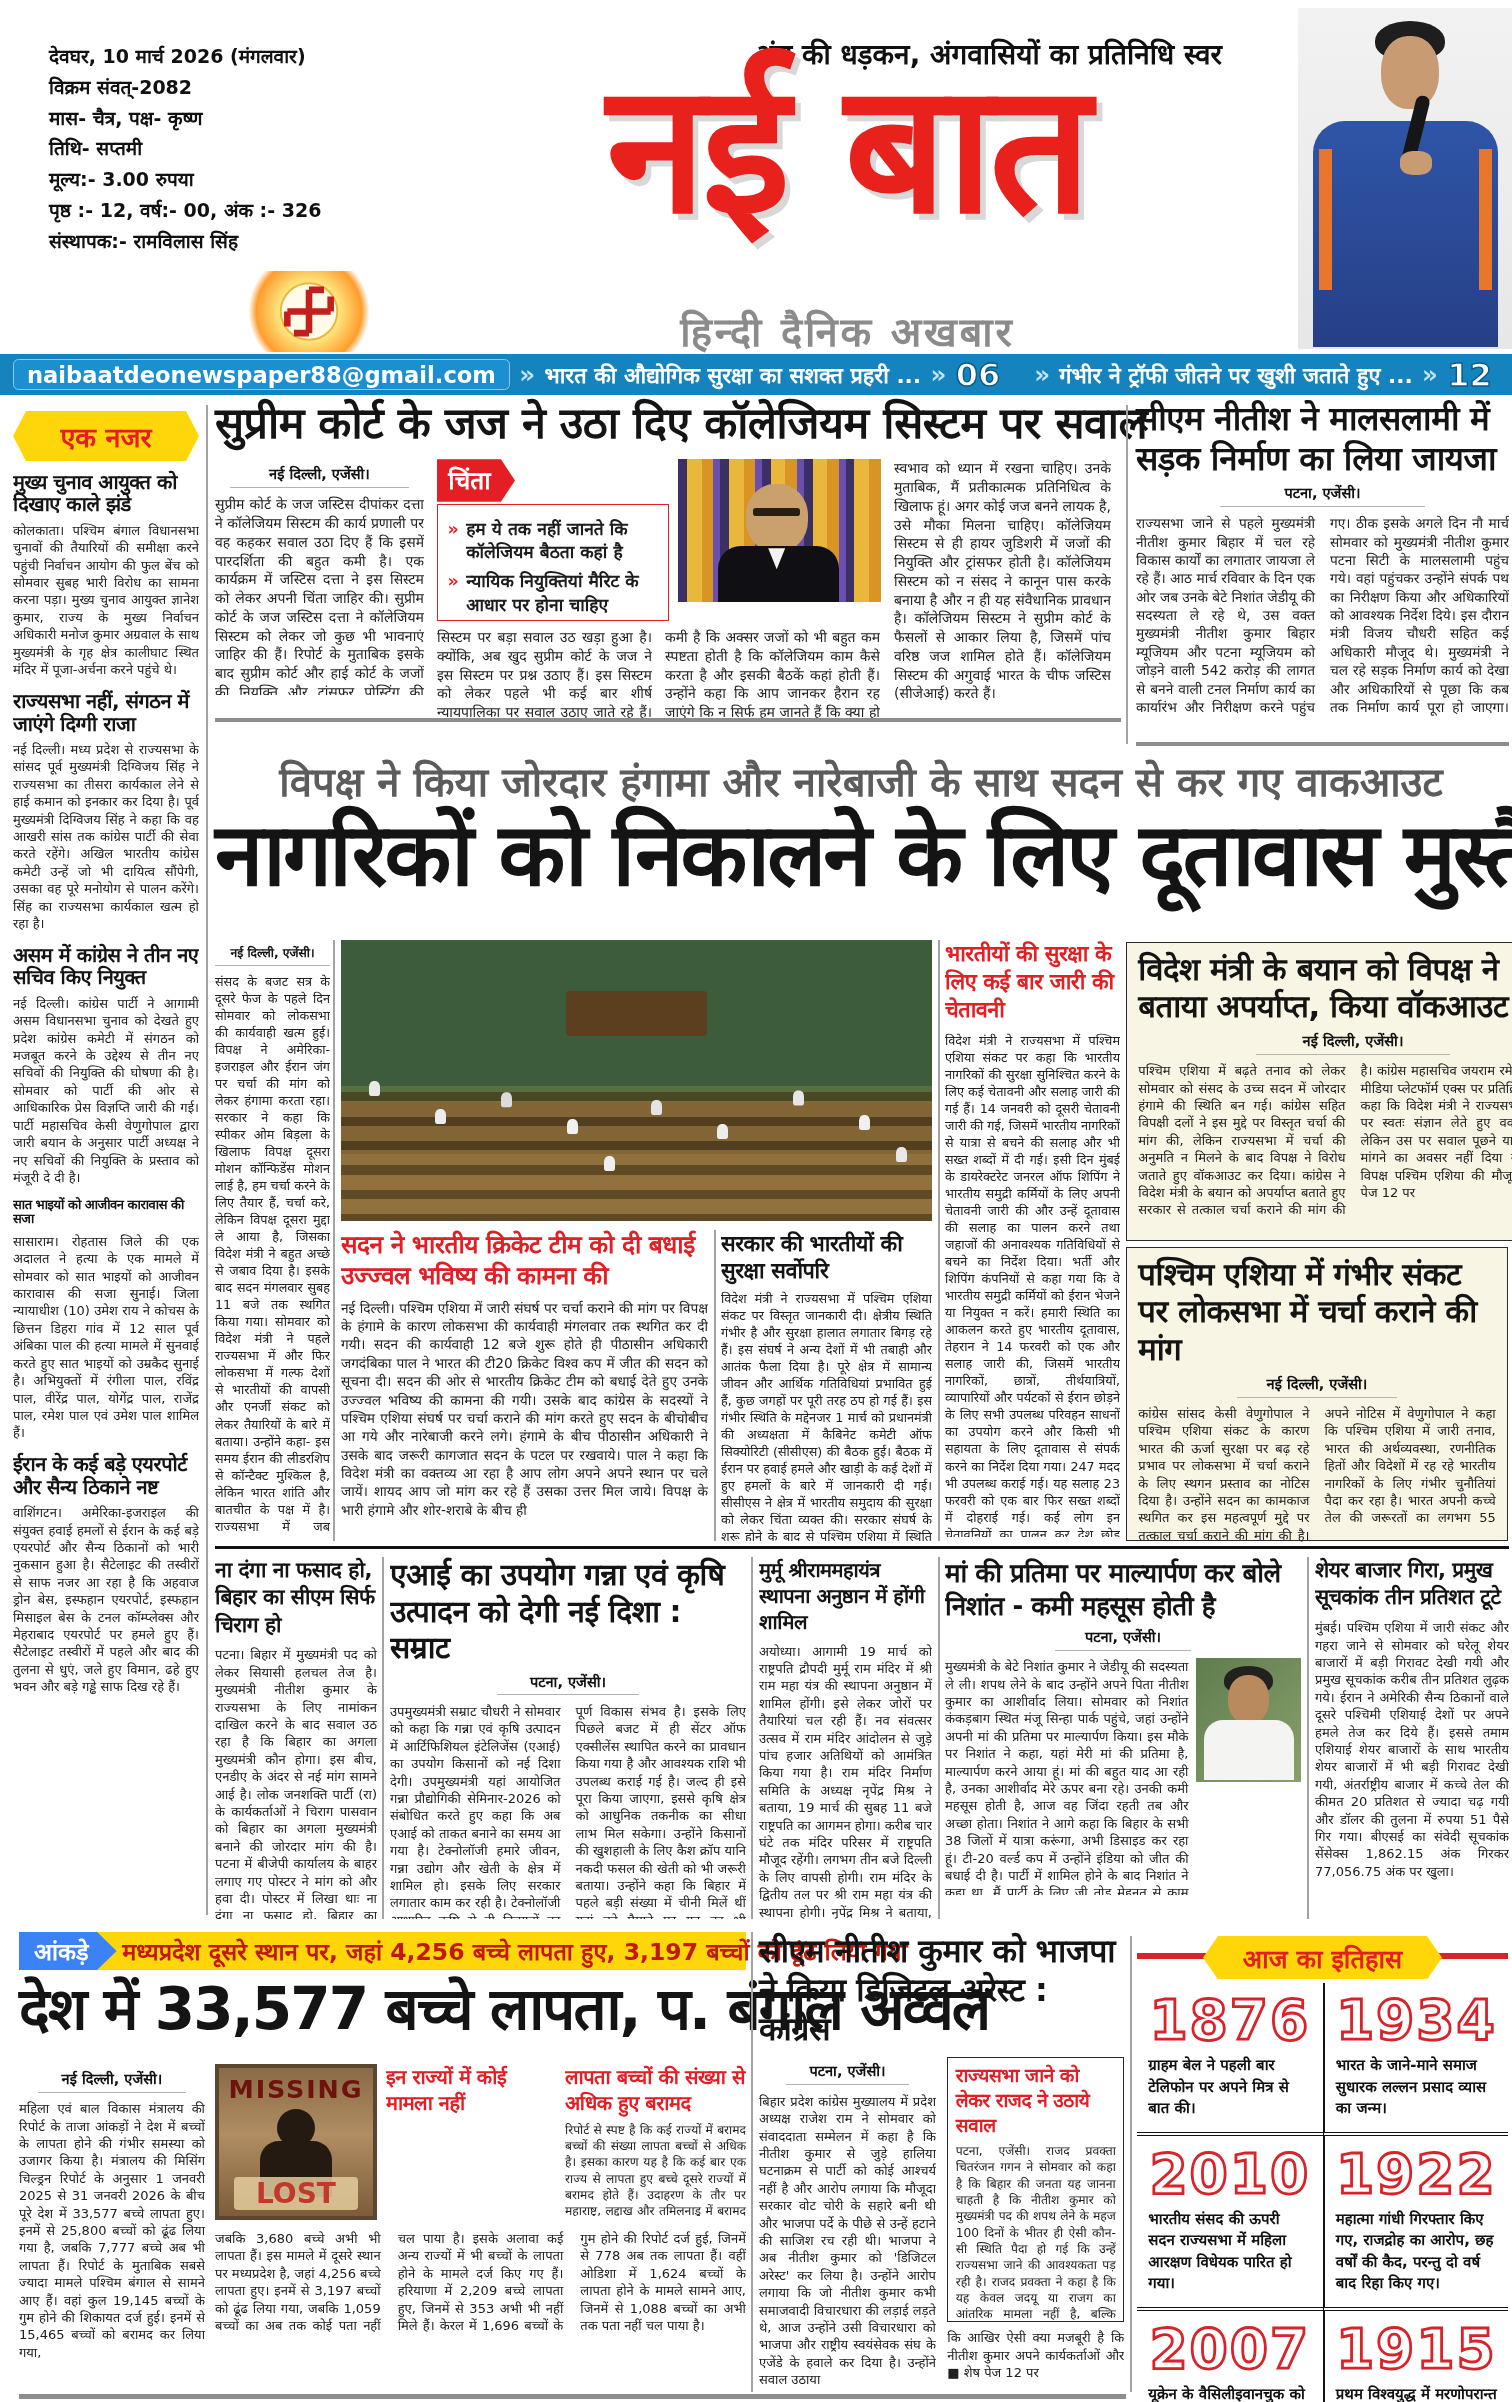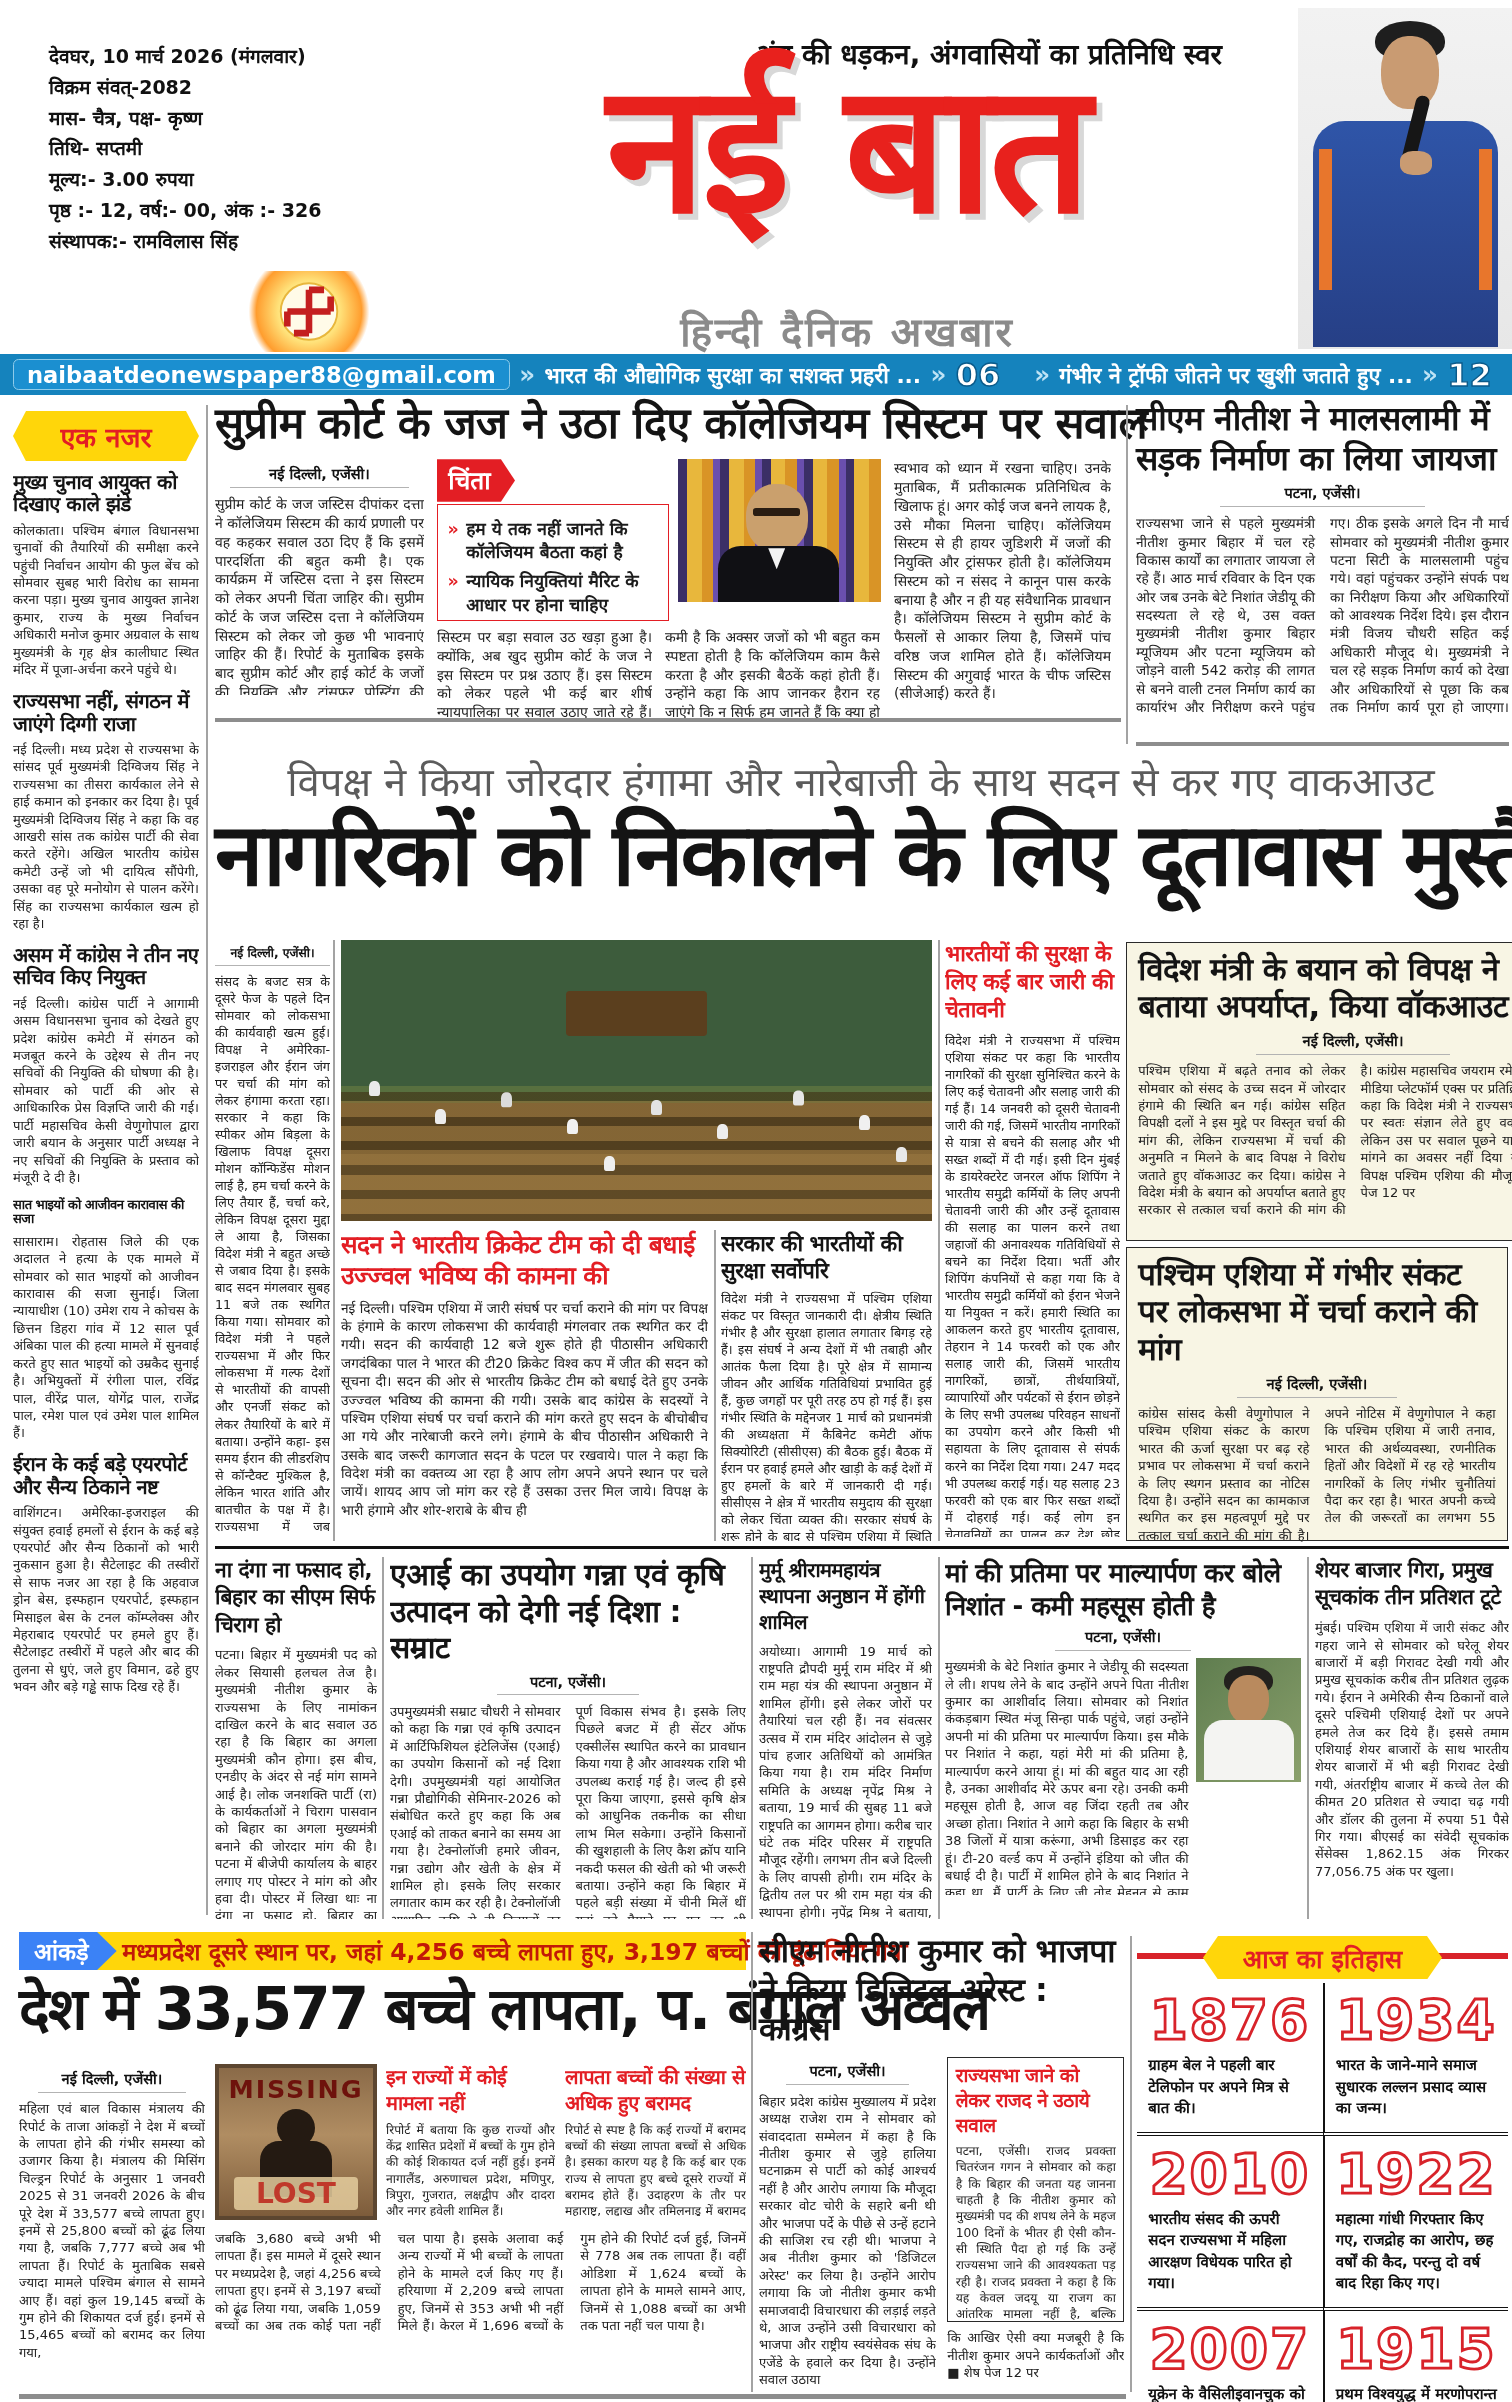--- a/index.html
+++ b/index.html
@@ -193,21 +193,21 @@
   <div class="hline" style="left:215px;top:718px;width:906px;height:3.8px;"></div>
   <div class="vline" style="left:1126px;top:405px;height:339px;"></div>
 
   <div class="abs" style="left:1136px;top:399px;width:373px;">
     <div class="hl" style="font-size:33px;line-height:1.2;">सीएम नीतीश ने मालसलामी में सड़क निर्माण का लिया जायजा</div>
     <div class="dateline" style="width:55%;">पटना, एजेंसी।</div>
     <div class="body-txt cols2" style="height:218px;font-size:13.7px;">राज्यसभा जाने से पहले मुख्यमंत्री नीतीश कुमार बिहार में चल रहे विकास कार्यों का लगातार जायजा ले रहे हैं। आठ मार्च रविवार के दिन एक ओर जब उनके बेटे निशांत जेडीयू की सदस्यता ले रहे थे, उस वक्त मुख्यमंत्री नीतीश कुमार बिहार म्यूजियम और पटना म्यूजियम को जोड़ने वाली 542 करोड़ की लागत से बनने वाली टनल निर्माण कार्य का कार्यारंभ और निरीक्षण करने पहुंच गए। ठीक इसके अगले दिन नौ मार्च सोमवार को मुख्यमंत्री नीतीश कुमार पटना सिटी के मालसलामी पहुंच गये। वहां पहुंचकर उन्होंने संपर्क पथ का निरीक्षण किया और अधिकारियों को आवश्यक निर्देश दिये। इस दौरान मंत्री विजय चौधरी सहित कई अधिकारी मौजूद थे। मुख्यमंत्री ने चल रहे सड़क निर्माण कार्य को देखा और अधिकारियों से पूछा कि कब तक निर्माण कार्य पूरा हो जाएगा। अधिकारियों ने मुख्यमंत्री को बताया कि समय सीमा के अंदर निर्माण कार्य पूरा कर लिया जाएगा। मुख्यमंत्री ने स्पष्ट रूप से कह दिया कि हर हाल में समय सीमा के भीतर इसका निर्माण कार्य पूरा ■ शेष पेज 12 पर</div>
   </div>
   <div class="hline" style="left:1136px;top:742px;width:373px;height:3.8px;"></div>
 
-  <div class="abs gray nowrap" style="left:215px;top:753px;width:1292px;text-align:center;font-size:40px;font-weight:400;">विपक्ष ने किया जोरदार हंगामा और नारेबाजी के साथ सदन से कर गए वाकआउट</div>
+  <div class="abs gray nowrap" style="left:215px;top:753px;width:1292px;text-align:center;font-size:40px;font-weight:700;">विपक्ष ने किया जोरदार हंगामा और नारेबाजी के साथ सदन से कर गए वाकआउट</div>
   <div class="abs hl nowrap" style="left:215px;top:806px;width:1292px;text-align:center;font-size:87px;letter-spacing:-2.8px;">नागरिकों को निकालने के लिए दूतावास मुस्तैद</div>
 
   <div class="abs" style="left:215px;top:940px;width:115px;height:601px;">
     <div class="dateline" style="font-size:12.2px;width:100%;">नई दिल्ली, एजेंसी।</div>
     <div class="body-txt" style="font-size:12.7px;height:559px;">संसद के बजट सत्र के दूसरे फेज के पहले दिन सोमवार को लोकसभा की कार्यवाही खत्म हुई। विपक्ष ने अमेरिका-इजराइल और ईरान जंग पर चर्चा की मांग को लेकर हंगामा करता रहा। सरकार ने कहा कि स्पीकर ओम बिड़ला के खिलाफ विपक्ष दूसरा मोशन कॉन्फिडेंस मोशन लाई है, हम चर्चा करने के लिए तैयार हैं, चर्चा करे, लेकिन विपक्ष दूसरा मुद्दा ले आया है, जिसका विदेश मंत्री ने बहुत अच्छे से जबाव दिया है। इसके बाद सदन मंगलवार सुबह 11 बजे तक स्थगित किया गया। सोमवार को विदेश मंत्री ने पहले राज्यसभा में और फिर लोकसभा में गल्फ देशों से भारतीयों की वापसी और एनर्जी संकट को लेकर तैयारियों के बारे में बताया। उन्होंने कहा- इस समय ईरान की लीडरशिप से कॉन्टैक्ट मुश्किल है, लेकिन भारत शांति और बातचीत के पक्ष में है। राज्यसभा में जब जयशंकर संबोधन दे रहे थे तब विपक्ष ने राज्यसभा का वॉक आउट किया। लोकसभा में उनके संबोधन के दौरान विपक्ष ने वी वॉन्ट डिस्कशन के नारे लगाए, खबू हंगामा किया। चेयर के बार-बार बोलने पर भी विपक्षी सांसद शांत ■ शेष पेज 12 पर</div>
   </div>
   <div class="vline" style="left:333px;top:940px;height:601px;"></div>
 
   <div class="abs photo parliament" style="left:341px;top:940px;width:591px;height:281px;">
     <div class="p-desk"></div>
@@ -297,21 +297,20 @@
 
   <div class="abs photo poster" style="left:215px;top:2064px;width:162px;height:156px;">
     <div class="poster-top">MISSING</div>
     <div class="sil-head"></div>
     <div class="sil-body"></div>
     <div class="poster-bottom">LOST</div>
   </div>
 
   <div class="abs" style="left:386px;top:2064px;width:169px;height:156px;overflow:hidden;">
     <div class="hl red" style="font-size:20px;line-height:1.3;">इन राज्यों में कोई मामला नहीं</div>
-    <div class="body-txt" style="margin-top:5.6px;font-size:12.2px;height:94px;">रिपोर्ट में बताया कि कुछ राज्यों और केंद्र शासित प्रदेशों में बच्चों के गुम होने की कोई शिकायत दर्ज नहीं हुई। इनमें नागालैंड, अरुणाचल प्रदेश, मणिपुर, त्रिपुरा, गुजरात, लक्षद्वीप और दादरा और नगर हवेली शामिल हैं।</div>
   </div>
 
   <div class="abs" style="left:565px;top:2064px;width:181px;height:156px;overflow:hidden;">
     <div class="hl red" style="font-size:20px;line-height:1.3;">लापता बच्चों की संख्या से अधिक हुए बरामद</div>
     <div class="body-txt" style="margin-top:5.6px;font-size:12.2px;height:94px;">रिपोर्ट से स्पष्ट है कि कई राज्यों में बरामद बच्चों की संख्या लापता बच्चों से अधिक है। इसका कारण यह है कि कई बार एक राज्य से लापता हुए बच्चे दूसरे राज्यों में बरामद होते हैं। उदाहरण के तौर पर महाराष्ट्र, लद्दाख और तमिलनाडु में बरामद बच्चों की संख्या दर्ज मामलों से अधिक है।</div>
   </div>
 
   <div class="abs body-txt cols3" style="left:215px;top:2230px;width:531px;height:162px;font-size:13px;">जबकि 3,680 बच्चे अभी भी लापता हैं। इस मामले में दूसरे स्थान पर मध्यप्रदेश है, जहां 4,256 बच्चे लापता हुए। इनमें से 3,197 बच्चों को ढूंढ लिया गया, जबकि 1,059 बच्चों का अब तक कोई पता नहीं चल पाया है। इसके अलावा कई अन्य राज्यों में भी बच्चों के लापता होने के मामले दर्ज किए गए हैं। हरियाणा में 2,209 बच्चे लापता हुए, जिनमें से 353 अभी भी नहीं मिले हैं। केरल में 1,696 बच्चों के गुम होने की रिपोर्ट दर्ज हुई, जिनमें से 778 अब तक लापता हैं। वहीं ओडिशा में 1,624 बच्चों के लापता होने के मामले सामने आए, जिनमें से 1,088 बच्चों का अभी तक पता नहीं चल पाया है।</div>
   <div class="hline" style="left:19px;top:2394px;width:1107px;height:4.7px;"></div>
   <div class="vline" style="left:751px;top:1932px;height:460px;"></div>

